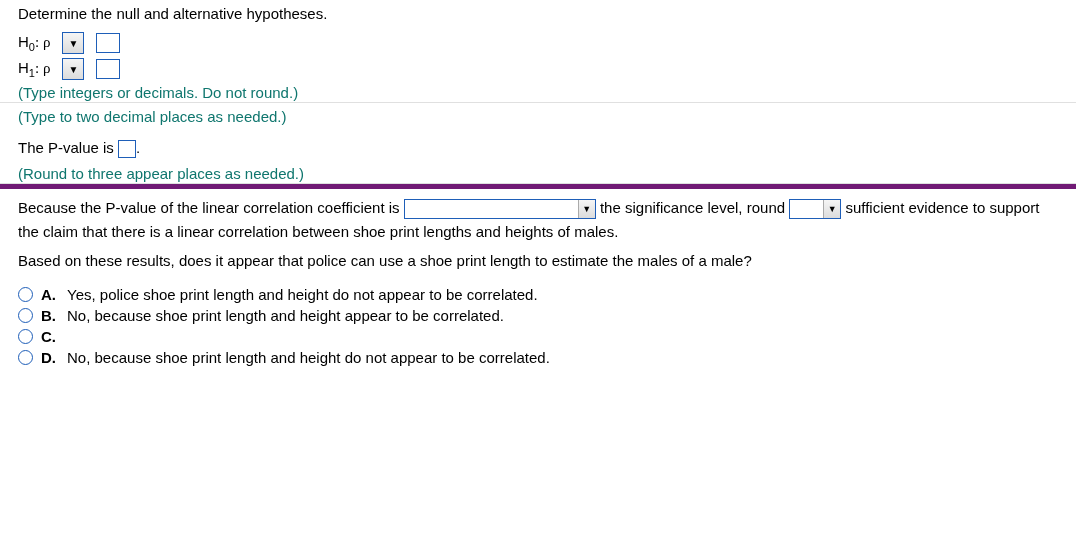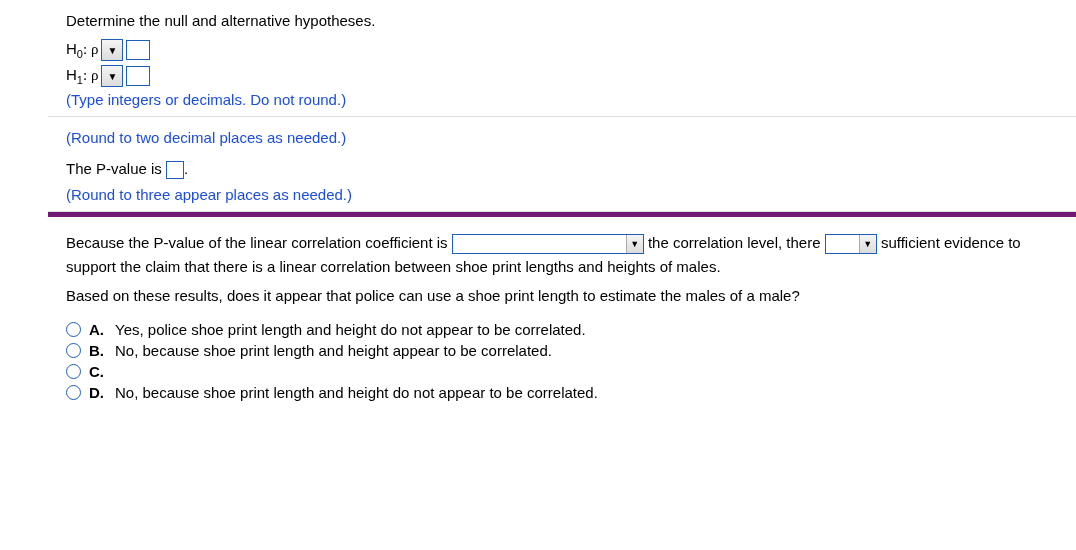--- a/index.html
+++ b/index.html
@@ -5,38 +5,37 @@
   body {
     margin: 0;
     padding: 0;
     font-family: Arial, sans-serif;
     font-size: 15px;
     color: #000;
     background: #fff;
     width: 1076px;
   }
   .section {
-    padding: 8px 18px;
+    padding: 1px 18px;
     border-bottom: 1px solid #e0e0e0;
-    margin-left: 48px;
   }
   .section.last {
     border-bottom: none;
   }
   .prompt-line {
     margin: 4px 0 10px 0;
   }
   .hyp-line {
     margin: 4px 0;
     display: flex;
     align-items: center;
-    gap: 2px;
+    gap: 11px;
   }
   .hint {
-    color: #1d4ed8;
+    color: #0f766e;
     margin-top: 4px;
   }
   .sub {
     font-size: 11px;
     vertical-align: sub;
   }
   .rho {
     font-family: 'Times New Roman', serif;
   }
   .dropdown-box {
@@ -138,36 +137,36 @@
       <span>H</span><span class="sub">1</span><span class="rho">: ρ</span>
     </span>
     <span class="dropdown-box">▼</span>
     <span class="answer-box"></span>
   </div>
 
   <div class="hint">(Type integers or decimals. Do not round.)</div>
 </div>
 
 <div class="section">
-  <div class="hint">(Round to two decimal places as needed.)</div>
+  <div class="hint">(Type to two decimal places as needed.)</div>
 
   <div class="para" style="margin-top:12px">
     <span>The P-value is </span><span class="answer-box small"></span><span>.</span>
   </div>
   <div class="hint">(Round to three appear places as needed.)</div>
 </div>
 
 <div class="section last sep-faint">
   <div class="para inline-flow">
     <span>Because the P-value of the linear correlation coefficient is </span>
     <span class="dropdown-wide" style="width:190px">
       <span class="dd-text"></span>
         <span class="dd-btn">▼</span>
     </span>
-    <span> the correlation level, there </span>
+    <span> the significance level, round </span>
     <span class="dropdown-wide" style="width:50px">
       <span class="dd-text"></span>
         <span class="dd-btn">▼</span>
     </span>
     <span> sufficient evidence to support the claim that there is a linear correlation between shoe print lengths and heights of males.</span>
   </div>
 
   <div class="para">Based on these results, does it appear that police can use a shoe print length to estimate the males of a male?</div>
 
   <div class="options">

